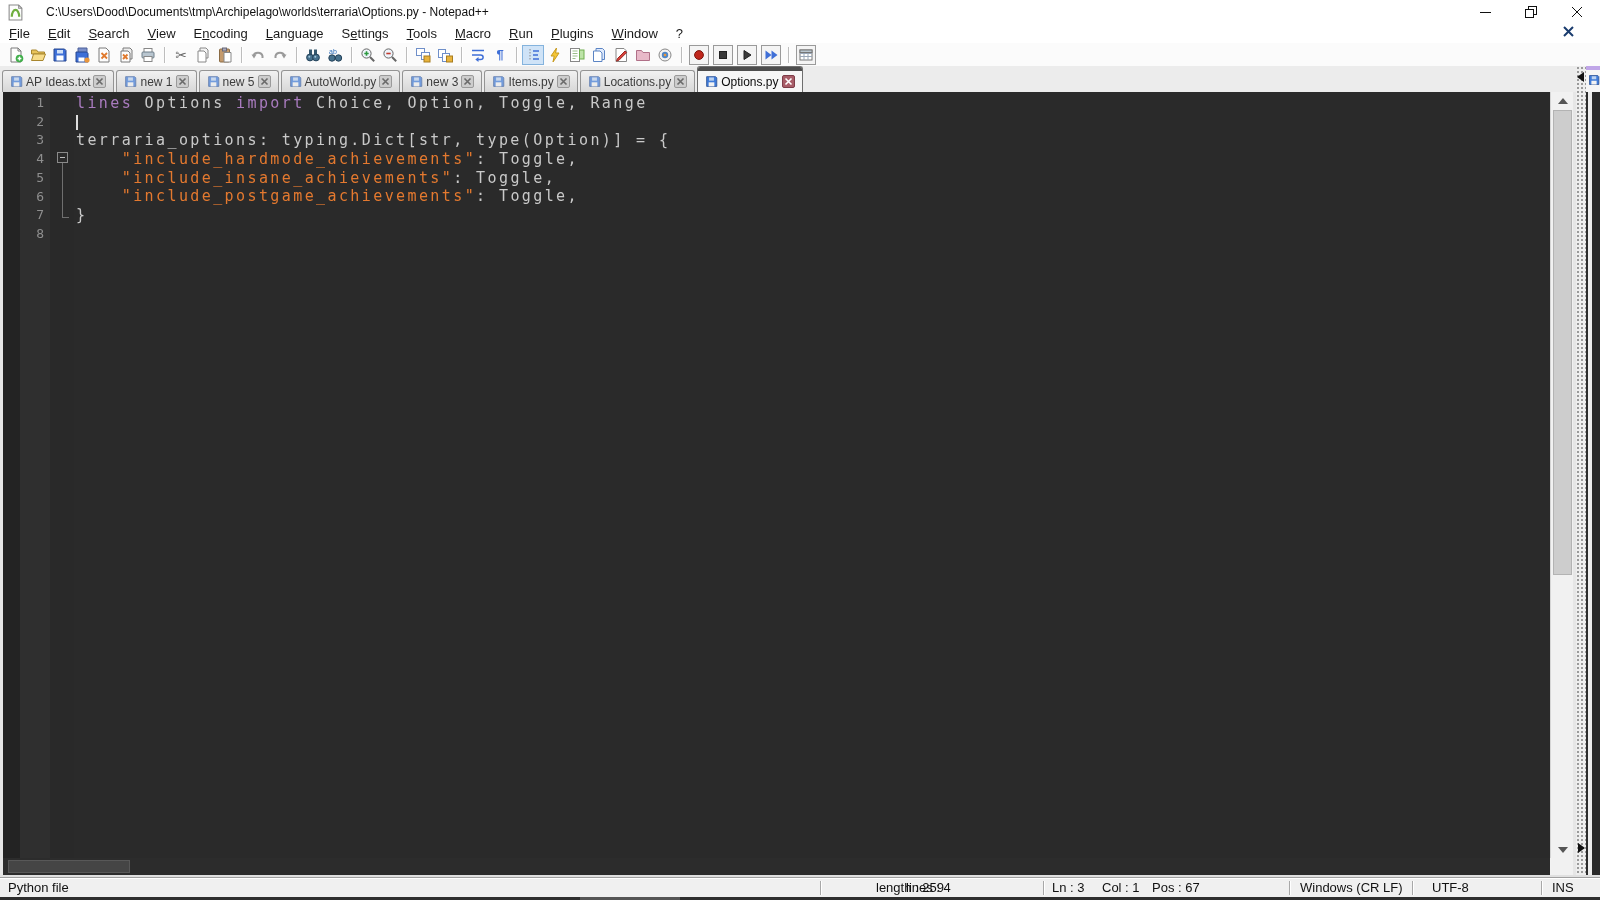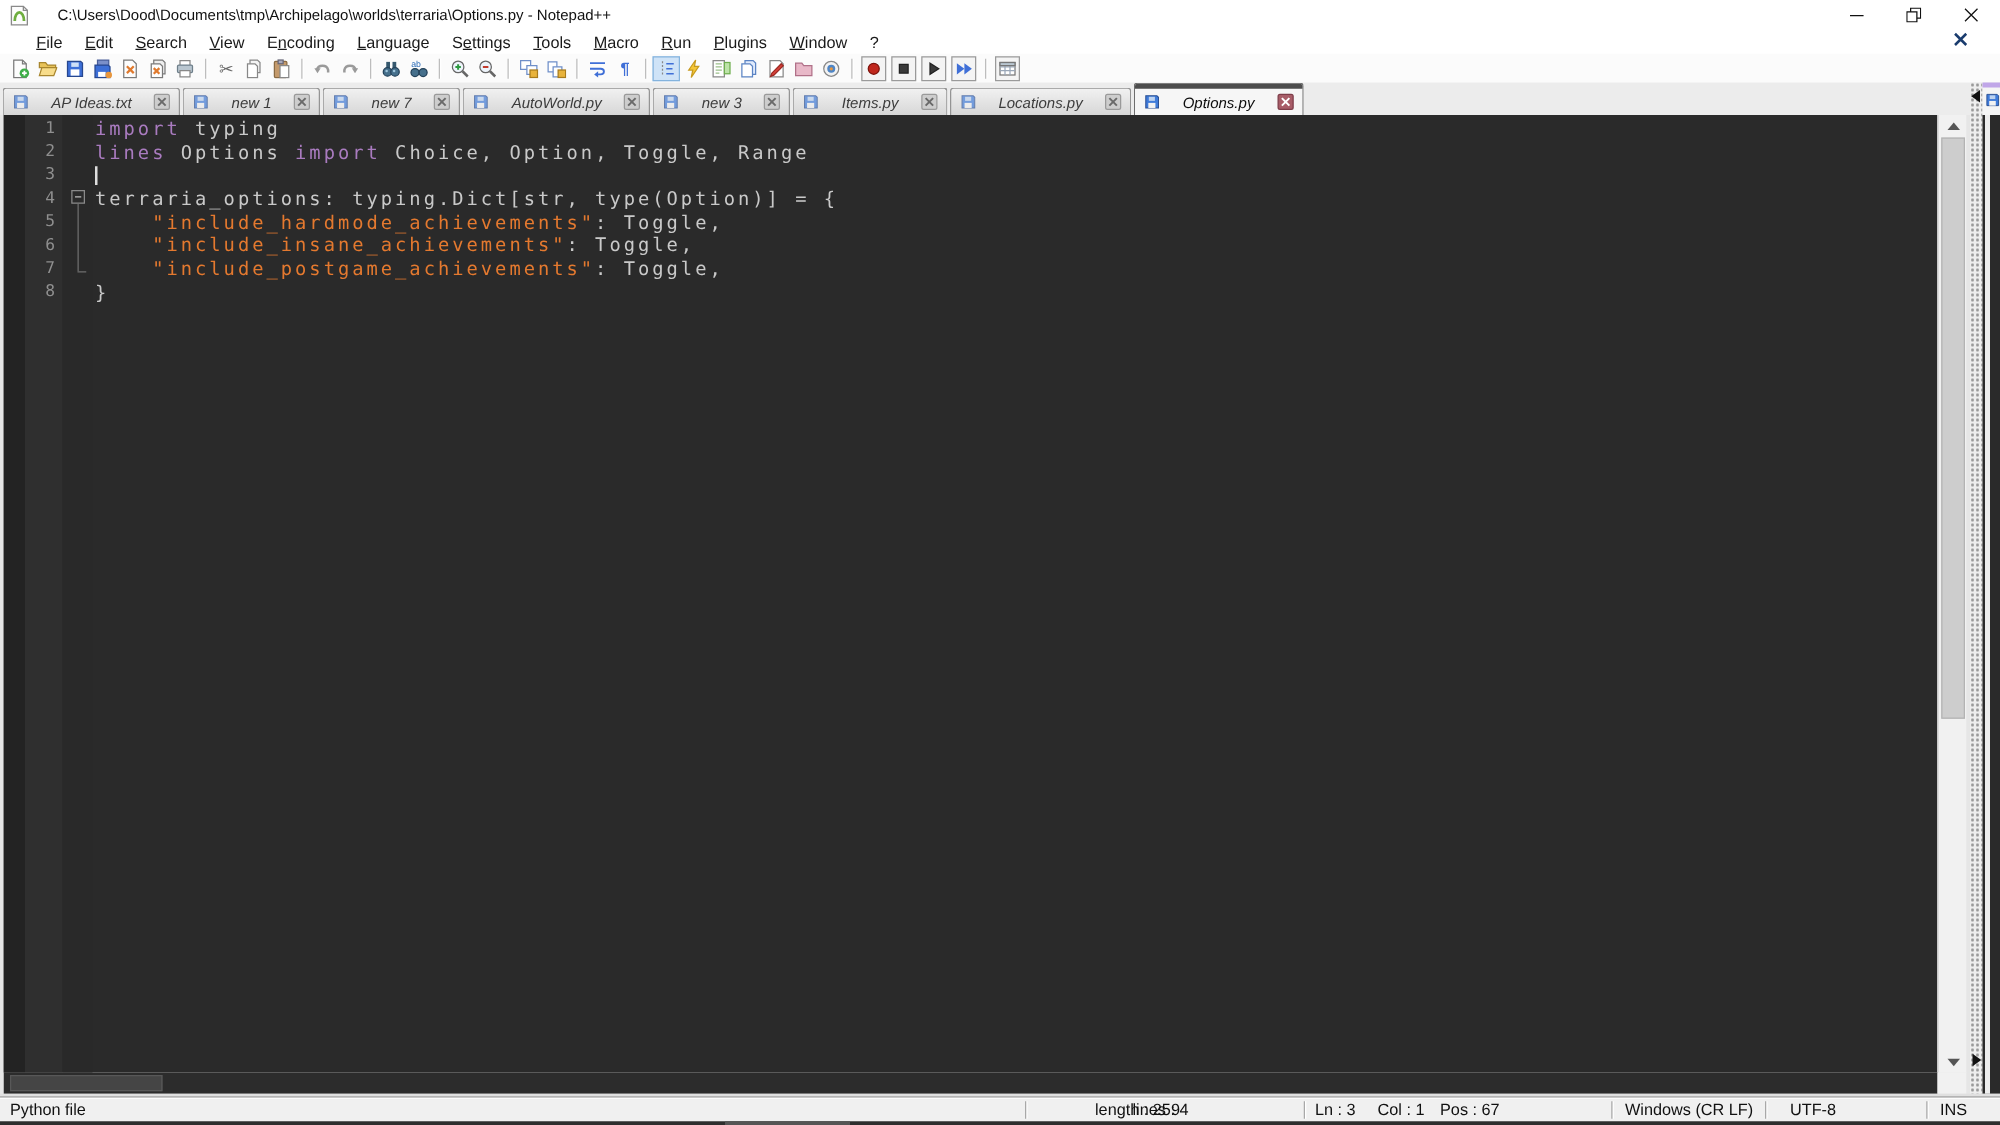--- a/index.html
+++ b/index.html
@@ -12,43 +12,43 @@
               background:#fff; display:flex; align-items:center; }
   .app-icon { margin-left:7px; width:17px; height:17px; display:inline-flex; }
   .title-text { margin-left:22px; font-size:12px; color:#111; }
   .win-controls { position:absolute; right:0; top:0; height:24px; display:flex; }
   .win-btn { width:46px; height:24px; border:0; background:transparent;
              display:flex; align-items:center; justify-content:center; cursor:default; }
 
   
   .menubar { position:absolute; left:0; top:24px; width:1600px; height:19px;
              background:#fff; display:flex; align-items:center; font-size:13px; color:#1a1a1a; }
-  .menu-items { display:flex; padding-left:20px; }
+  .menu-items { display:flex; padding-left:0; }
   .menu-item { padding:1px 9px; }
   .menu-item u { text-decoration:underline; }
   .menu-close { position:absolute; right:26px; top:1px; }
 
   
   .toolbar { position:absolute; left:0; top:43px; width:1600px; height:23px;
              background:#fbfbfb; display:flex; align-items:center; padding-left:5px; }
   .tool-btn { width:22px; height:20px; display:inline-flex; align-items:center;
               justify-content:center; border:1px solid transparent; }
   .tool-btn.pressed { background:#cfe3f7; border:1px solid #84b3dd; }
   .tool-btn.boxed { border:1px solid #9a9a9a; background:#f4f4f4; width:20px; margin:0 2px; }
   .tb-ic { width:16px; height:16px; display:inline-flex; align-items:center; justify-content:center;
            font-size:14px; line-height:16px; }
   .tb-sep { width:1px; height:16px; background:#bdbdbd; margin:0 5px; box-shadow:1px 0 0 #fff; }
 
   
   .tabbar { position:absolute; left:0; top:66px; width:1600px; height:26px;
             background:#ececec; display:flex; align-items:flex-end; }
-  .tab { display:flex; align-items:center; gap:18px; height:22px; padding:0 7px;
+  .tab { display:flex; align-items:center; gap:3px; height:22px; padding:0 7px;
          margin-left:2px; background:linear-gradient(#f1f1f1,#d7d7d7);
          border:1px solid #949494; border-bottom:none;
-         border-radius:3px 3px 0 0; font-size:12px; color:#3c3c3c; position:relative;font-style:italic; }
+         border-radius:3px 3px 0 0; font-size:12px; color:#3c3c3c; position:relative; }
   .tab .tab-ic { opacity:.68; display:inline-flex; }
   .tab.active { height:26px; background:#f6f6f6; color:#0d0d0d;
                 border-color:#6e6e6e; padding-top:4px; z-index:2; }
   .tab.active::before { content:""; position:absolute; left:0; top:0; right:0; height:4px;
                         background:#4d4d4d; border-radius:2px 2px 0 0; }
   .tab.active .tab-ic { opacity:1; }
   .tab-close { width:13px; height:13px; border-radius:2px; display:inline-flex;
                align-items:center; justify-content:center;
                background:#cdcdcd; border:1px solid #9a9a9a; color:#6a6a6a; }
   .tab.active .tab-close { background:#a85d68; border-color:#7e3d49; color:#fff; }
@@ -480,21 +480,21 @@
         </span>
       </div>
       <div class="tab">
         <span class="tab-ic">
           <svg viewBox="0 0 16 16" width="13" height="13">
             <path d="M2 2h11l1.5 1.5V14H2z" fill="#3f7bd9" stroke="#2a4f93"></path>
             <rect x="4.5" y="9" width="7" height="5" fill="#f2f2f2"></rect>
             <rect x="5" y="3" width="6" height="4" fill="#bcd2f0"></rect>
           </svg>
         </span>
-        <span class="tab-label">new 7</span>
+        <span class="tab-label">new 5</span>
         <span class="tab-close">
           <svg width="9" height="9" viewBox="0 0 9 9">
             <path d="M1.5 1.5l6 6M7.5 1.5l-6 6" stroke="currentColor" stroke-width="1.6"></path>
           </svg>
         </span>
       </div>
       <div class="tab">
         <span class="tab-ic">
           <svg viewBox="0 0 16 16" width="13" height="13">
             <path d="M2 2h11l1.5 1.5V14H2z" fill="#3f7bd9" stroke="#2a4f93"></path>
@@ -583,21 +583,20 @@
           <div class="ln">6</div>
           <div class="ln">7</div>
           <div class="ln">8</div>
         </div>
       <div class="fold-col">
         <div class="fold-box"></div>
         <div class="fold-vline"></div>
         <div class="fold-corner"></div>
       </div>
       <div class="code-col">
-          <div class="code-line"><span class="c-k">import</span><span class="c-d"> typing</span></div>
           <div class="code-line"><span class="c-k">lines</span><span class="c-d"> Options </span><span class="c-k">import</span><span class="c-d"> Choice, Option, Toggle, Range</span></div>
           <div class="code-line"><span class="cursor"></span></div>
           <div class="code-line"><span class="c-d">terraria_options: typing.Dict[str, type(Option)] = {</span></div>
           <div class="code-line"><span class="c-d">    </span><span class="c-s">"include_hardmode_achievements"</span><span class="c-d">: Toggle,</span></div>
           <div class="code-line"><span class="c-d">    </span><span class="c-s">"include_insane_achievements"</span><span class="c-d">: Toggle,</span></div>
           <div class="code-line"><span class="c-d">    </span><span class="c-s">"include_postgame_achievements"</span><span class="c-d">: Toggle,</span></div>
           <div class="code-line"><span class="c-d">}</span></div>
         </div>
     </div>
 

